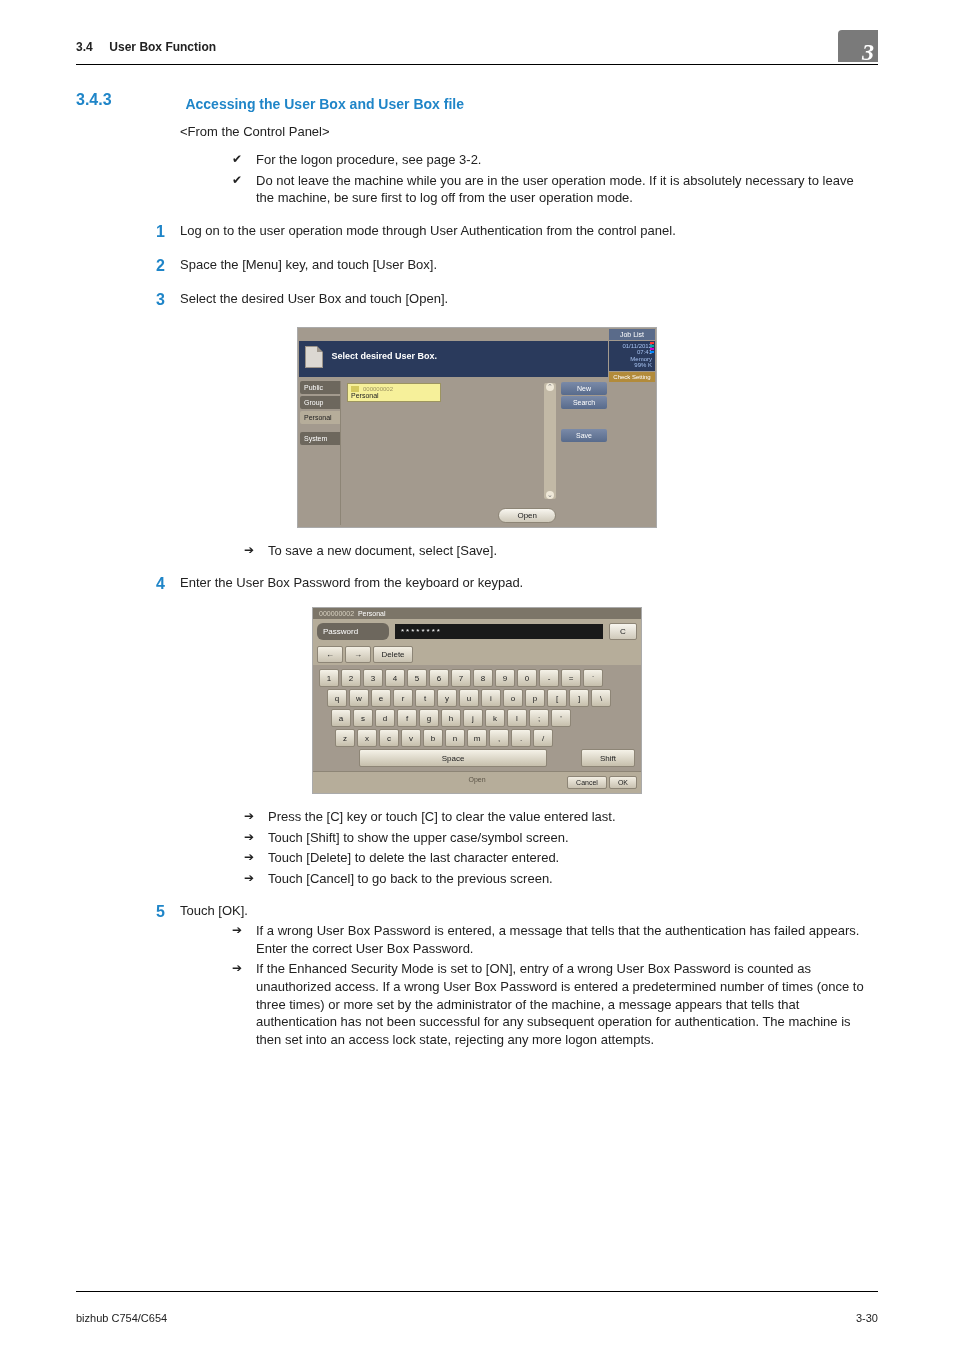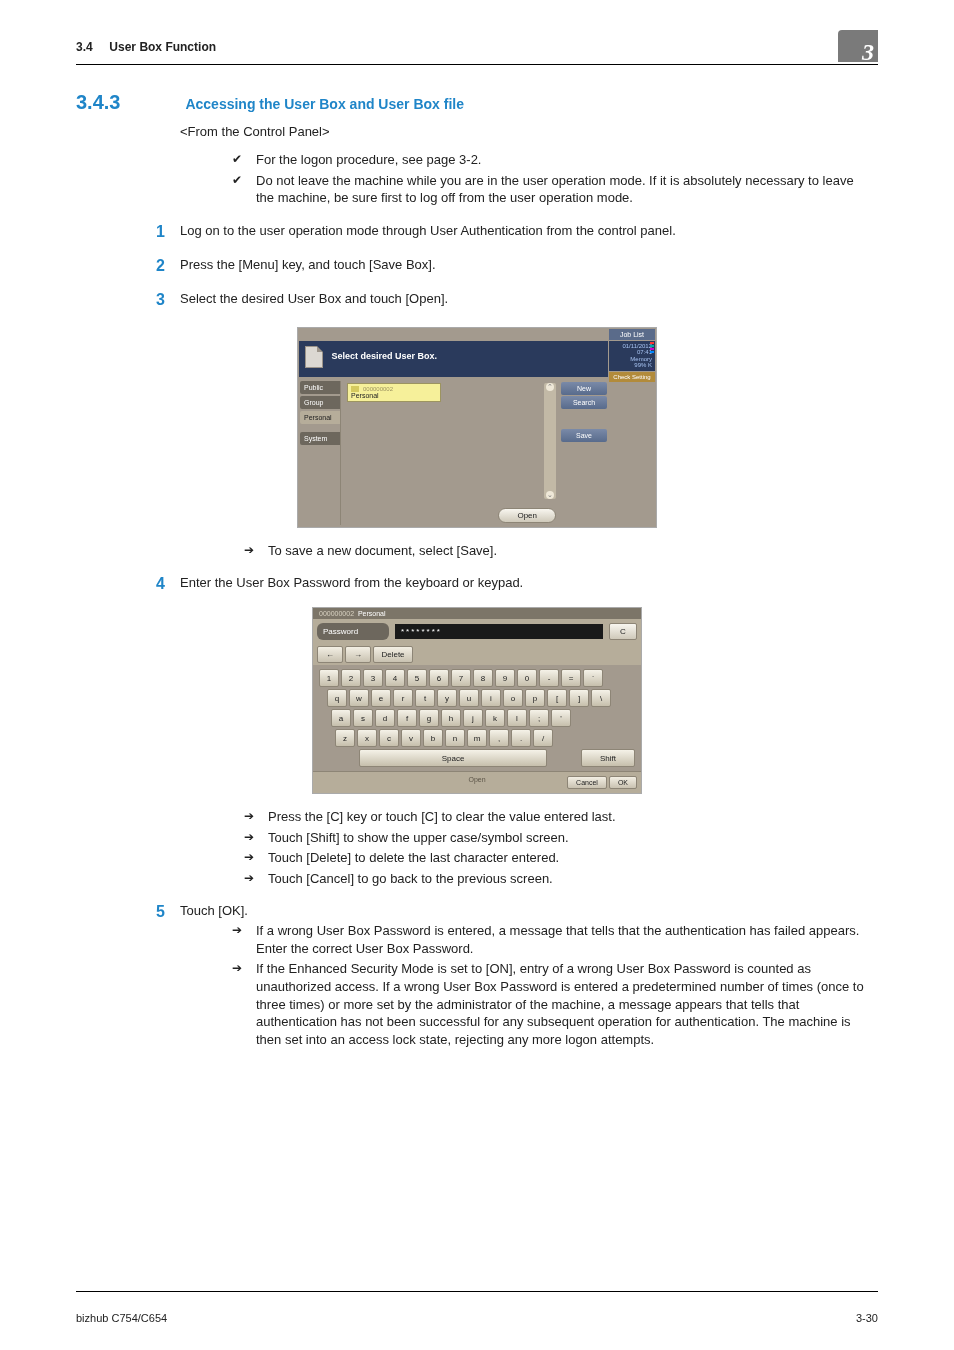--- a/index.html
+++ b/index.html
@@ -24,21 +24,21 @@
     margin-top: -10px;
   }
   .header-right span {
     position: absolute; right: 4px; bottom: -4px;
     font-family: Georgia, 'Times New Roman', serif;
     font-style: italic; font-weight: bold;
     font-size: 24px; color: #fff;
   }
   .section-no {
     font-family: Helvetica, Arial, sans-serif;
-    font-weight: bold; font-size: 20px; color: #1f85c8;
+    font-weight: bold; font-size: 16px; color: #1f85c8;
     display: inline-block; width: 104px; vertical-align: top;
   }
   .section-title {
     font-family: Helvetica, Arial, sans-serif;
     font-weight: bold; font-size: 14px; color: #1f85c8;
     display: inline-block;
   }
   h2.section { margin: 26px 0 10px 0; }
   .body-col { margin-left: 104px; }
   .bullets, .arrows, .step-text { margin: 12px; }
@@ -128,21 +128,21 @@
       <li>Do not leave the machine while you are in the user operation mode. If it is absolutely necessary to leave the machine, be sure first to log off from the user operation mode.</li>
     </ul>
 
     <div class="step-row">
       <div class="step-num">1</div>
       <div class="step-content">Log on to the user operation mode through User Authentication from the control panel.</div>
     </div>
 
     <div class="step-row">
       <div class="step-num">2</div>
-      <div class="step-content">Press the [Menu] key, and touch [Save Box].</div>
+      <div class="step-content">Space the [Menu] key, and touch [User Box].</div>
     </div>
 
     <div class="step-row">
       <div class="step-num">3</div>
       <div class="step-content">
         <div>Select the desired User Box and touch [Open].</div>
       </div>
     </div>
   </div>
 

